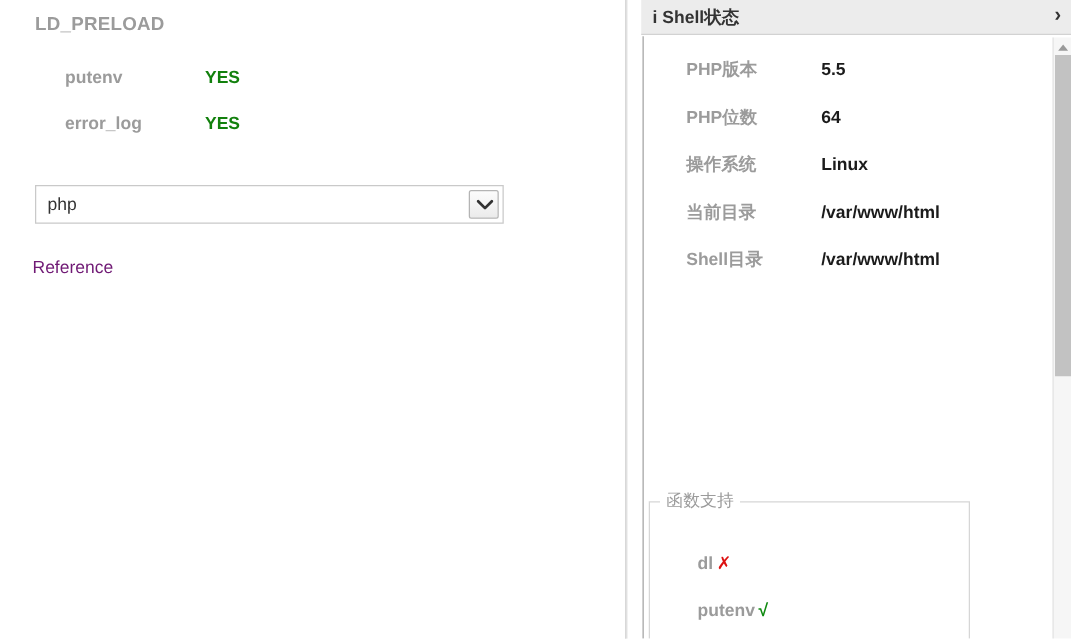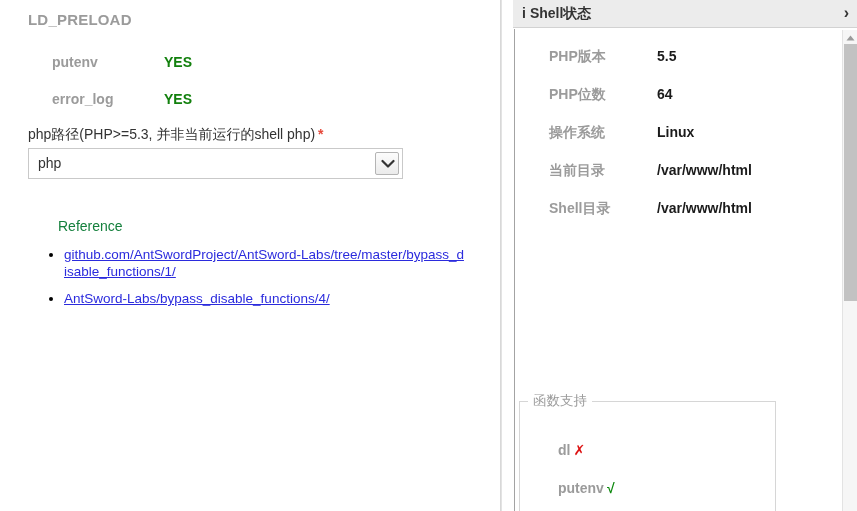--- a/index.html
+++ b/index.html
@@ -75,24 +75,23 @@
     right: 3px; top: 3px;
     width: 24px; height: 23px;
     background: linear-gradient(#fcfcfc, #ebebeb);
     border: 1px solid #b4b4b4;
     border-radius: 2px;
   }
   .select-btn svg { position:absolute; left:5px; top:6px; }
 
   .ref-title {
     position: absolute;
-    left: 26px; top: 218px;
-    font-size: 14px;
-    color: #15803d;
-    margin-left: 32px;
+    left: 26px; top: 205px;
+    font-size: 14px;
+    color: #701a75;
   }
 
   ul.ref-list {
     position: absolute;
     left: 44px; top: 246px;
     margin: 0; padding: 0 0 0 20px;
     list-style: disc;
     width: 420px;
   }
   ul.ref-list li {
@@ -222,43 +221,32 @@
     <div class="kv-heading">LD_PRELOAD</div>
 
     <div class="kv-row" style="top:53px;">
       <span class="kv-key">putenv</span><span class="kv-val">YES</span>
     </div>
 
     <div class="kv-row" style="top:90px;">
       <span class="kv-key">error_log</span><span class="kv-val">YES</span>
     </div>
 
-    <div class="field-label">
-      <span>php路径(PHP&gt;=5.3, 并非当前运行的shell php)</span><span class="req">*</span>
-    </div>
 
     <div class="select-wrap">
       <span class="sel-value">php</span>
       <span class="select-btn">
         <svg width="14" height="10" viewBox="0 0 14 10">
           <path d="M1.5 2 L7 7.5 L12.5 2" stroke="#333" stroke-width="2.2" fill="none" stroke-linecap="round" stroke-linejoin="round"></path>
         </svg>
       </span>
     </div>
 
     <div class="ref-title">Reference</div>
 
-    <ul class="ref-list">
-      <li>
-        <a href="#">github.com/AntSwordProject/AntSword-Labs/tree/master/bypass_disable_functions/1/</a>
-      </li>
-      <li>
-        <a href="#">AntSword-Labs/bypass_disable_functions/4/</a>
-      </li>
-    </ul>
   </div>
 
   <div id="divider"></div>
 
   <div id="right-pane">
 
     <div class="panel-header">
       <span class="ph-title">
         <span class="info-i">i</span><span>Shell状态</span>
       </span>

